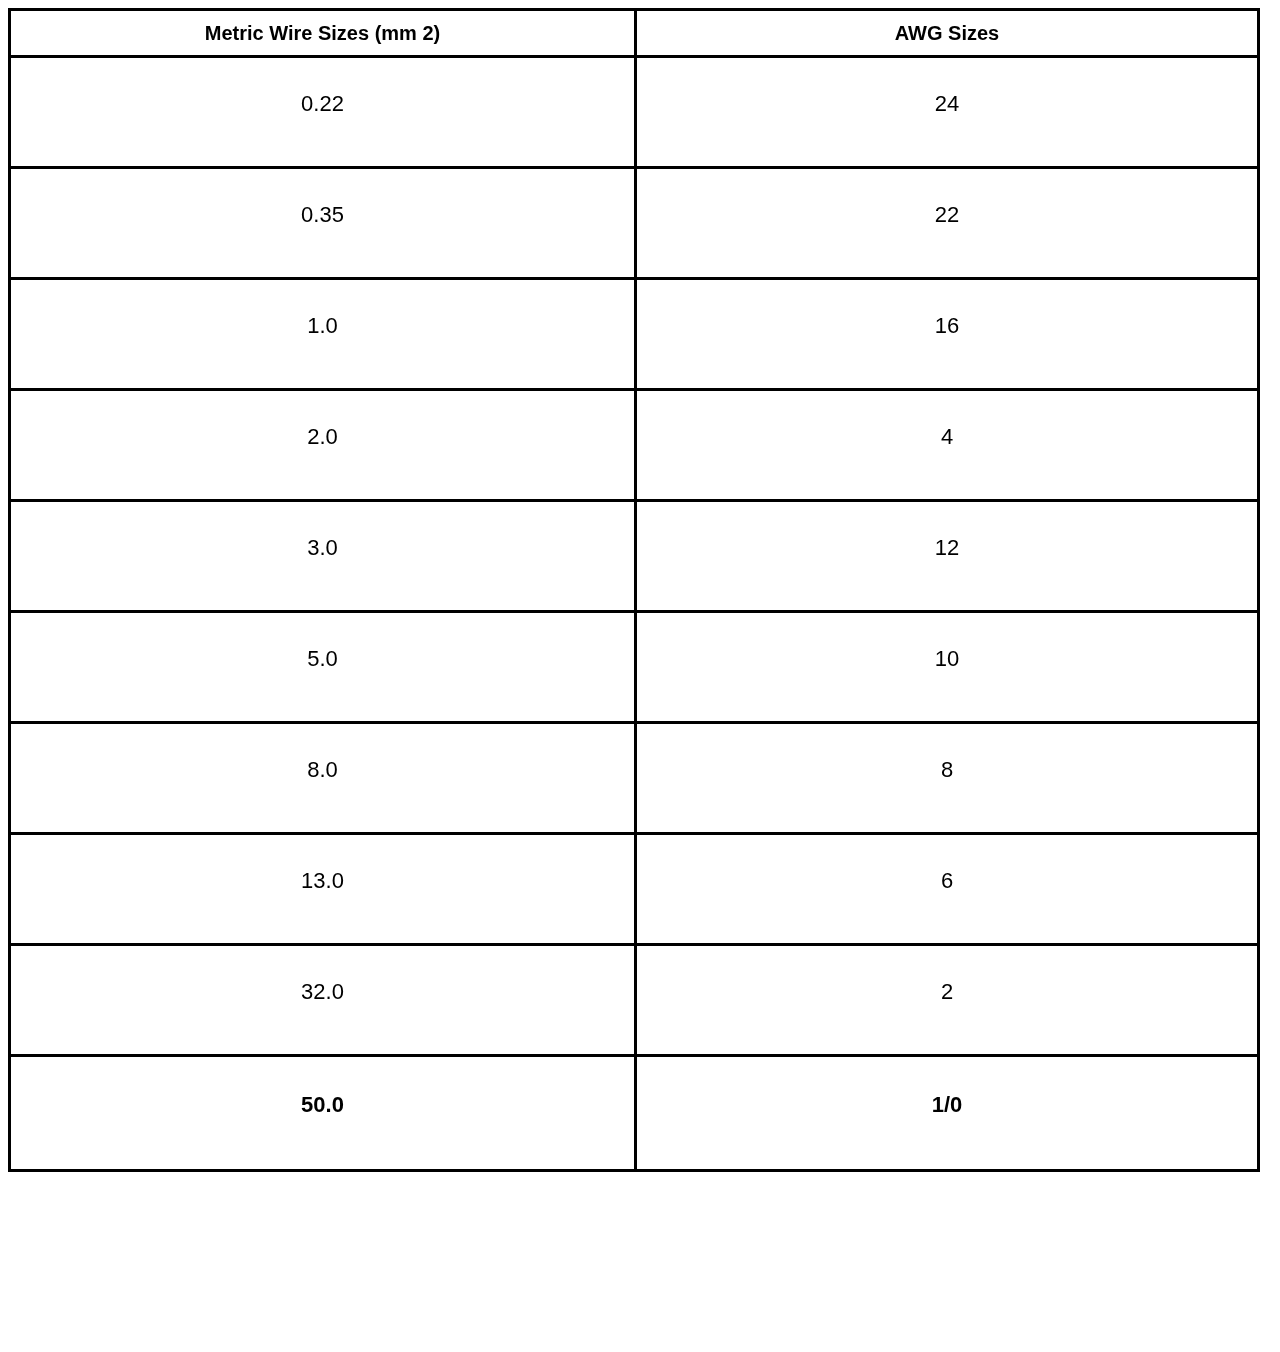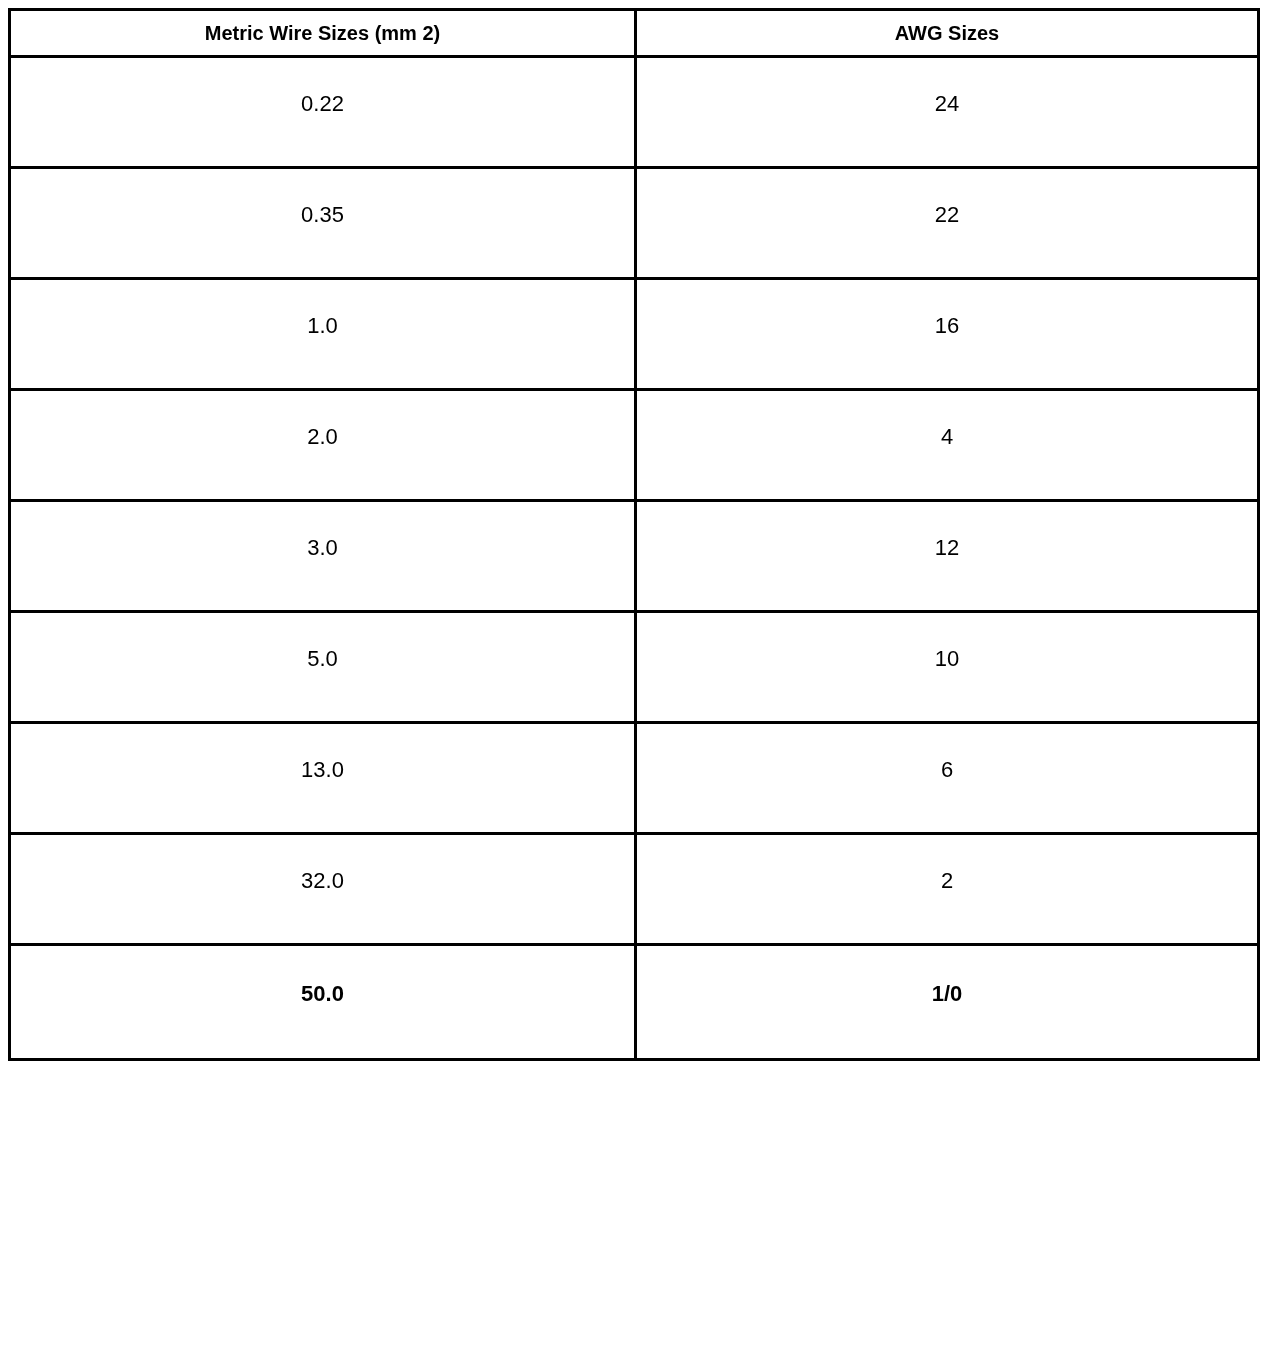--- a/index.html
+++ b/index.html
@@ -143,20 +143,28 @@
 
       <tr>
         <td>
             <span class="cell-text">5.0</span>
           </td>
         <td>
             <span class="cell-text">10</span>
           </td>
       </tr>
 
+      <tr>
+        <td>
+            <span class="cell-text">8.0</span>
+          </td>
+        <td>
+            <span class="cell-text">8</span>
+          </td>
+      </tr>
 
       <tr>
         <td>
             <span class="cell-text">13.0</span>
           </td>
         <td>
             <span class="cell-text">6</span>
           </td>
       </tr>
 

